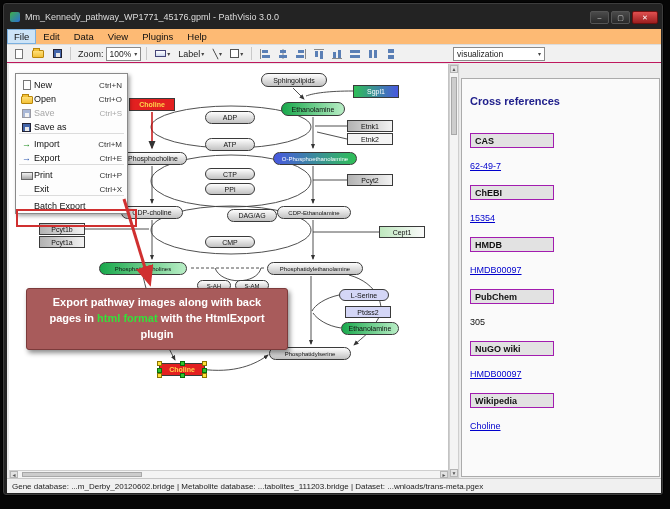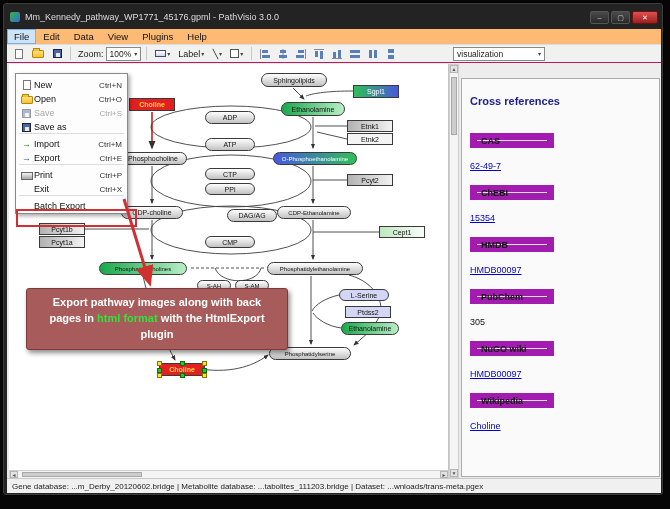--- a/index.html
+++ b/index.html
@@ -77,21 +77,21 @@
   .hthumb{position:absolute;left:12px;top:1px;width:120px;height:5px;background:#cdcdcd;border:1px solid #a8a8a8;}
 
   
   .sidepanel{position:absolute;left:453px;top:0;width:201px;height:415px;background:#ededed;}
   .tabs{display:flex;align-items:flex-end;height:15px;padding-left:2px;font-size:8px;}
   .tab{padding:2px 4px;border:1px solid #9a9a9a;border-bottom:none;background:linear-gradient(#fcfcfc,#d9d9d9);margin-right:1px;color:#222;border-radius:2px 2px 0 0;}
   .tab.active{background:#fafafa;position:relative;top:1px;padding-bottom:3px;}
   .bp-content{position:absolute;left:1px;top:15px;width:199px;height:399px;background:#fafafa;border:1px solid #ababab;padding:8px;overflow:hidden;}
   .bp-title{font-size:11px;font-weight:bold;color:#20208c;margin:8px 0 26px 0;}
   .bp-section{margin-bottom:12px;}
-  .bp-head{width:84px;height:15px;background:#e2e2e2;border:7px solid #a21caf;font-size:9px;font-weight:bold;color:#111;
+  .bp-head{width:84px;height:15px;background:#e2e2e2;border:1px solid #a21caf;font-size:9px;font-weight:bold;color:#111;
            display:flex;align-items:center;padding-left:4px;margin-bottom:7px;}
   .bp-head.wide{width:104px;}
   .bp-link{display:inline-block;font-size:9px;color:#0000cc;text-decoration:underline;height:11px;}
   .bp-plain{display:inline-block;font-size:9px;color:#111;height:11px;}
 
   
   .statusbar{position:absolute;left:0;top:449px;width:654px;height:15px;background:#f0f0f0;border-top:1px solid #c8c8c8;
              font-size:8px;color:#222;display:flex;align-items:center;padding:0 5px;white-space:nowrap;overflow:hidden;text-align:right;}
 
   

